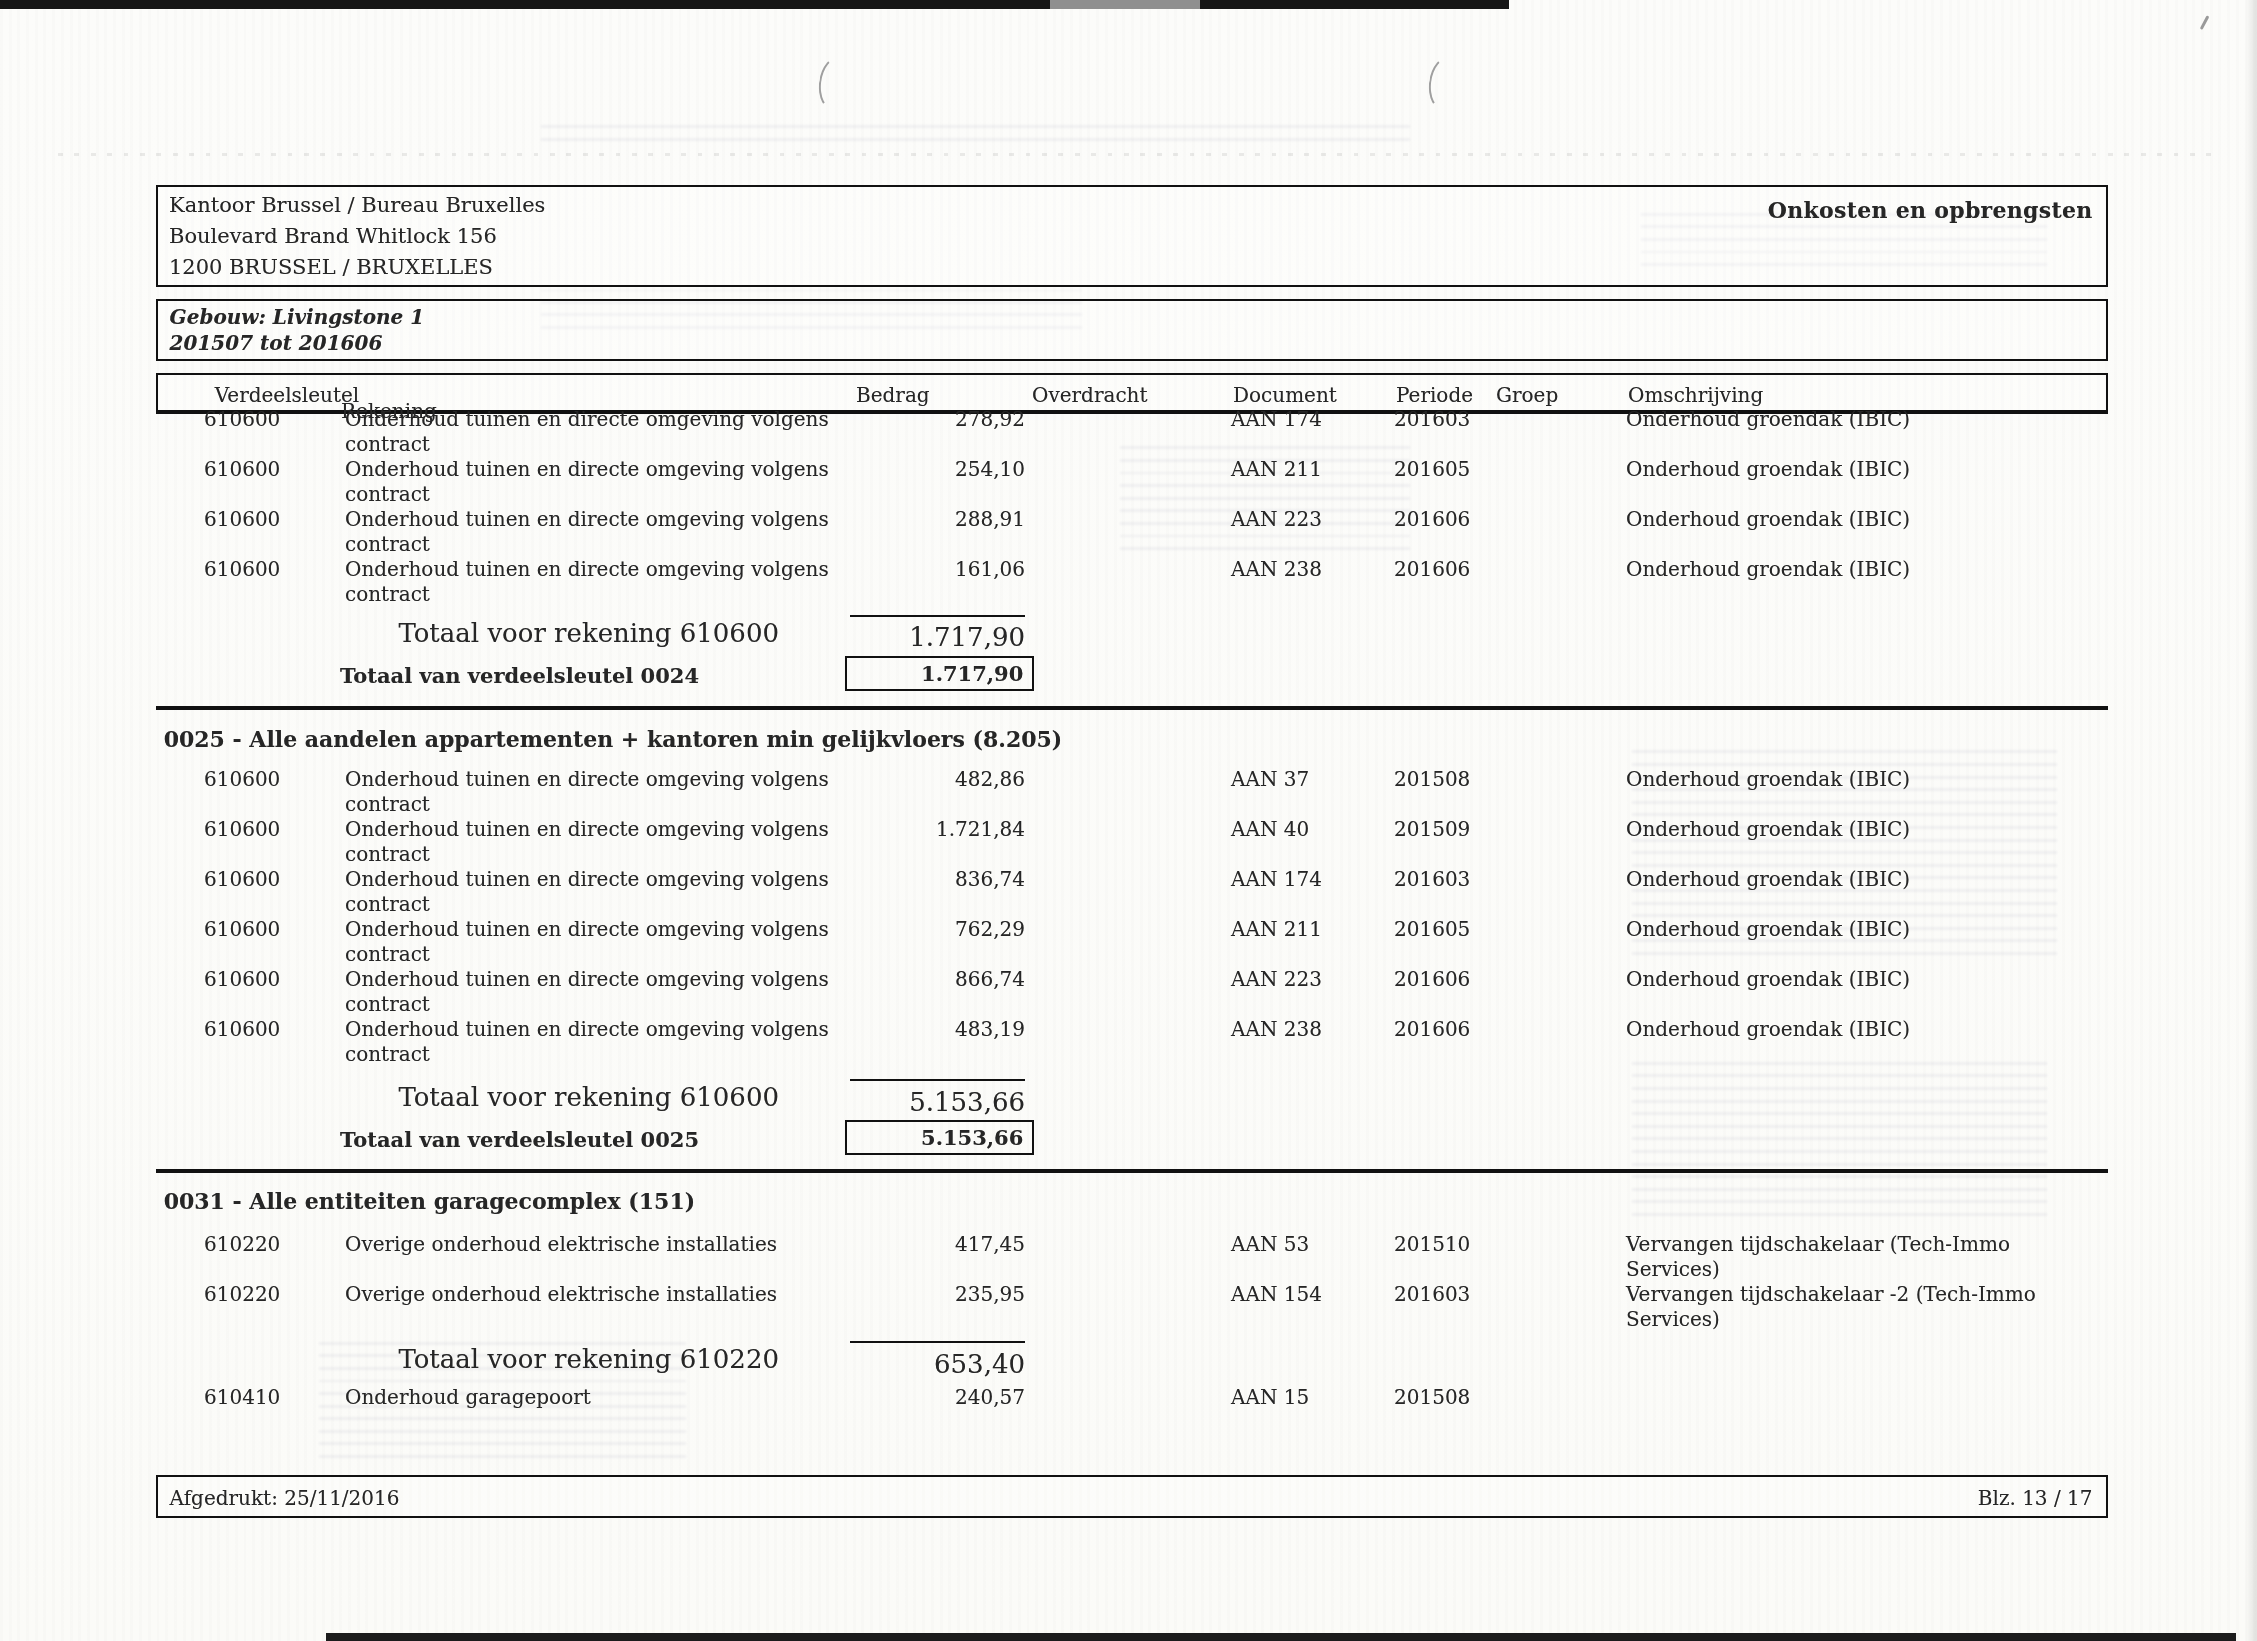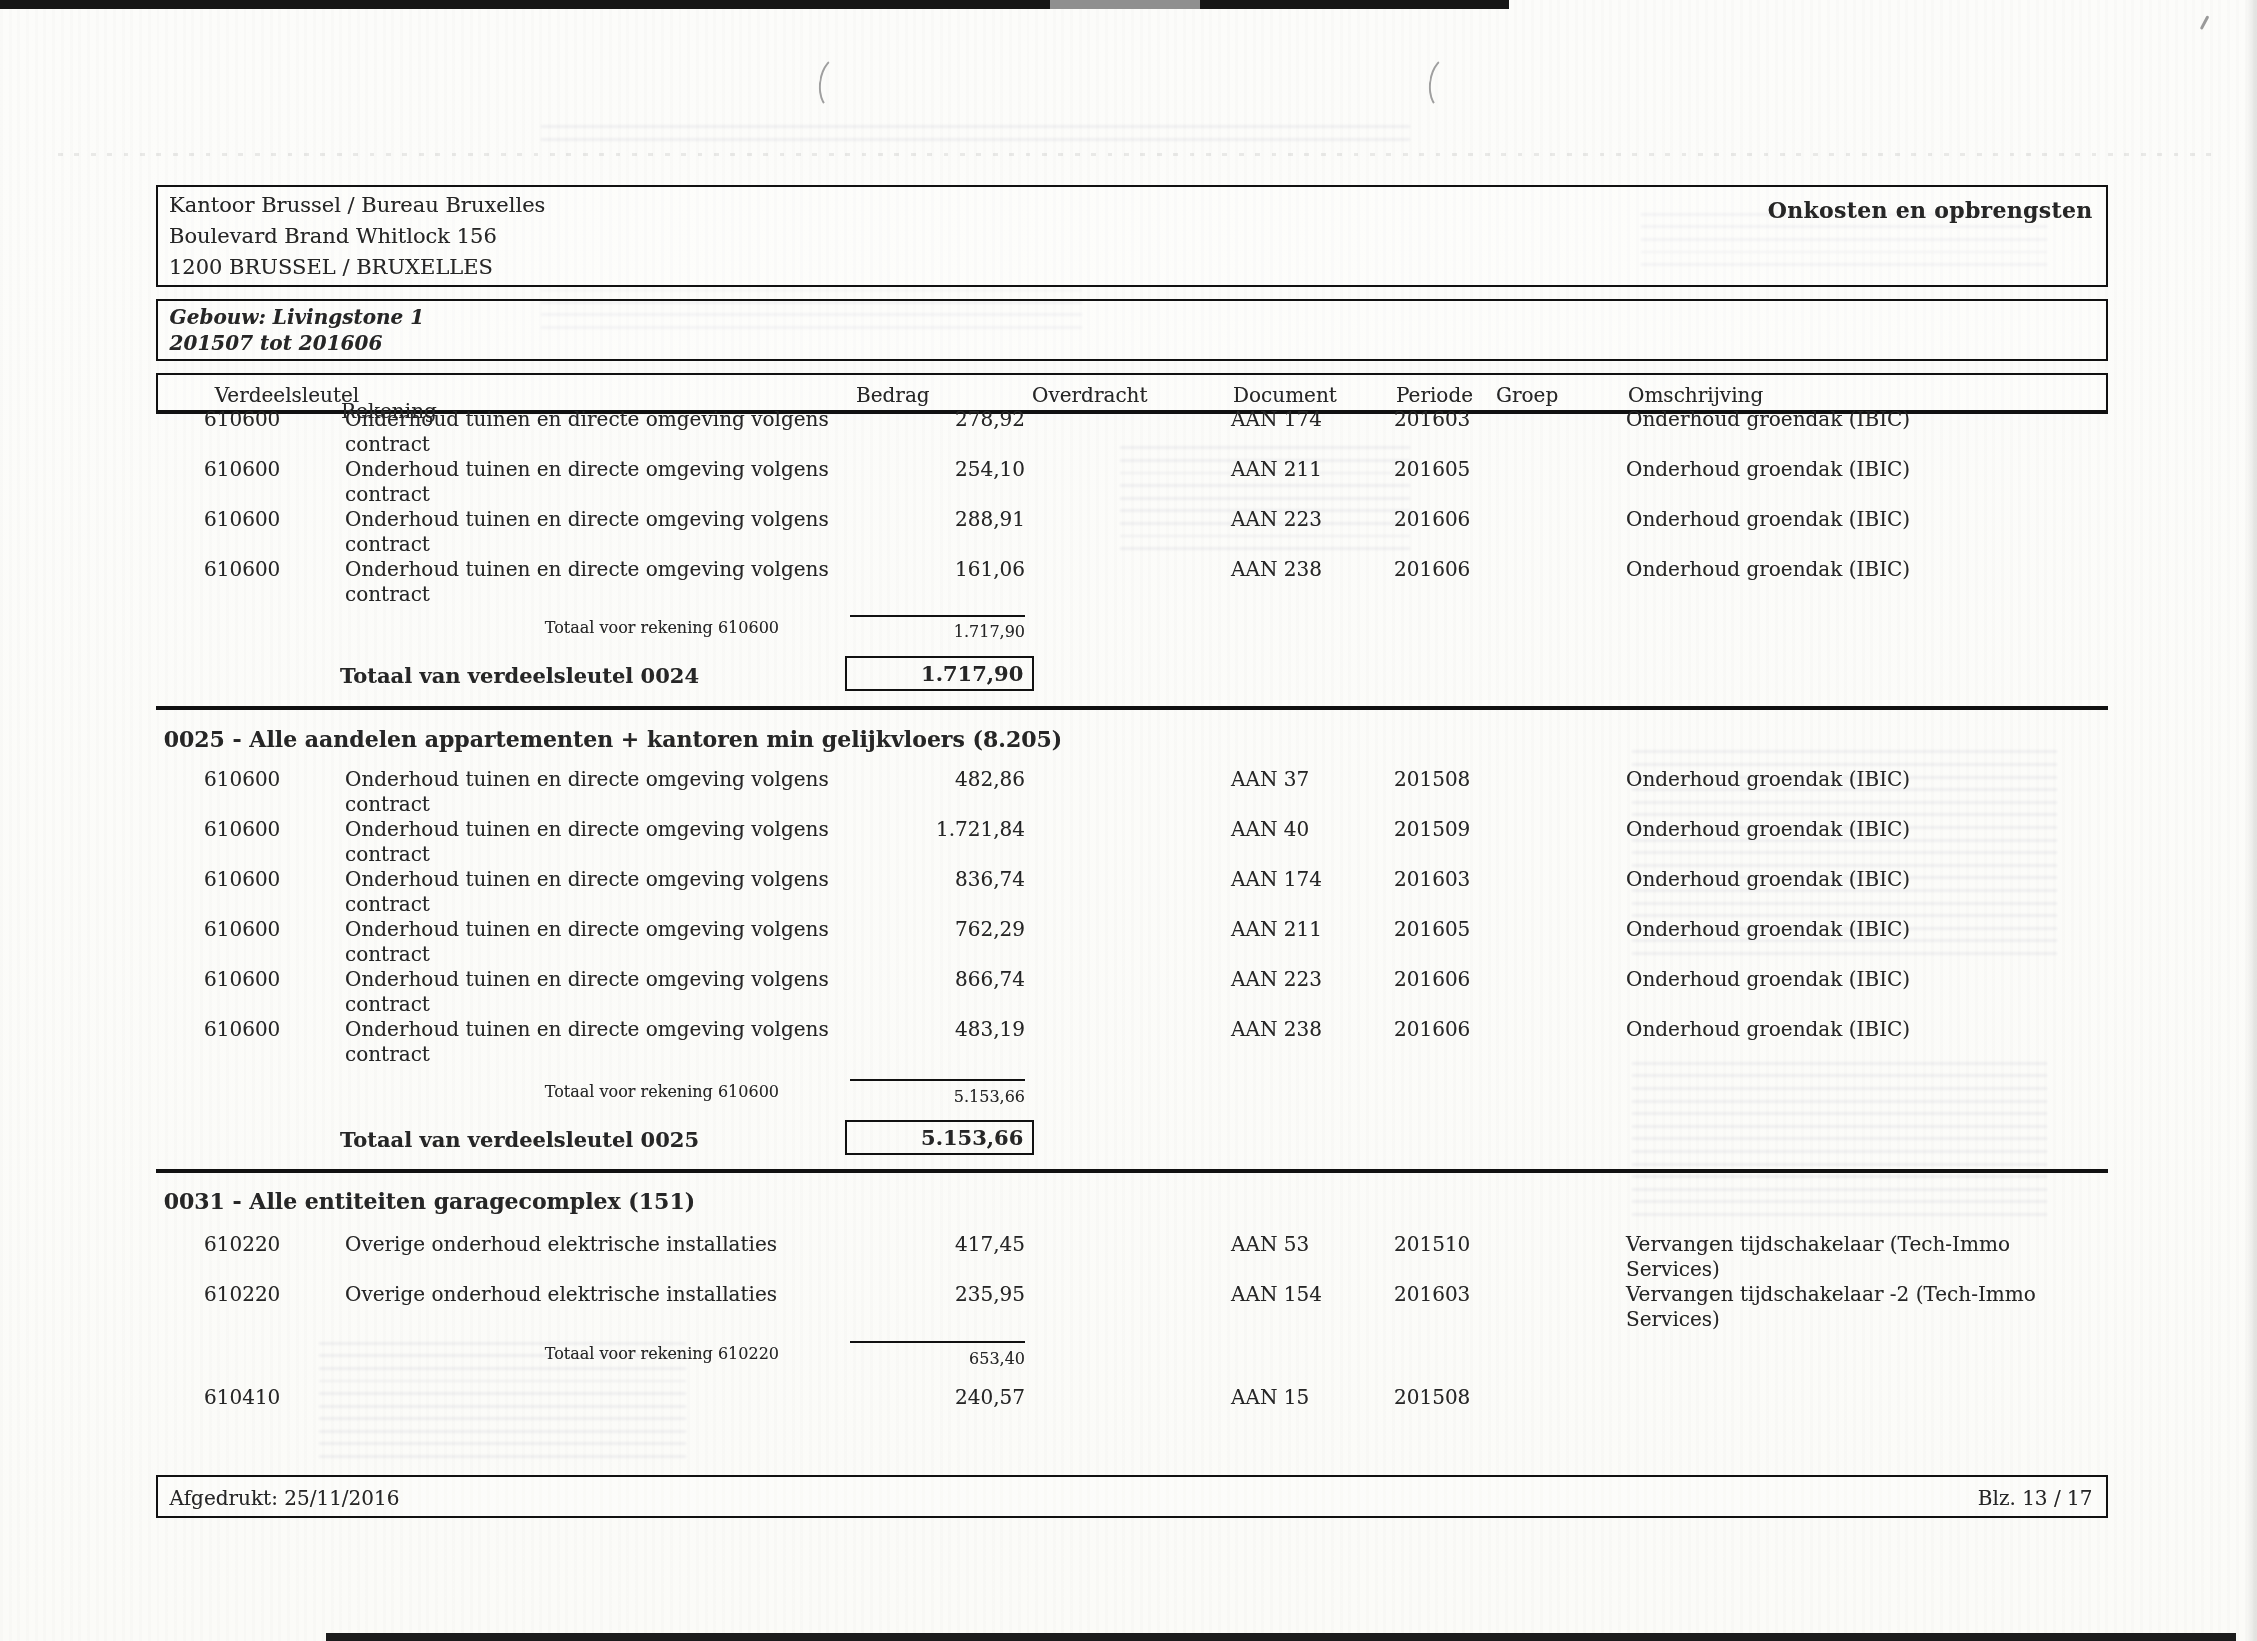--- a/index.html
+++ b/index.html
@@ -44,21 +44,21 @@
 
   .tbl{position:absolute;left:156px;top:406px;width:1952px;}
   .row{position:relative;height:50px;font-size:20px;}
   .c-acct{position:absolute;left:48px;top:1px;width:145px;}
   .c-desc{position:absolute;left:189px;top:1px;width:618px;line-height:25px;}
   .c-amt{position:absolute;left:628px;top:1px;width:241px;text-align:right;}
   .c-doc{position:absolute;left:1075px;top:1px;width:154px;}
   .c-per{position:absolute;left:1238px;top:1px;width:116px;}
   .c-oms{position:absolute;left:1470px;top:1px;width:468px;line-height:25px;}
 
-  .trow{position:relative;height:44px;font-size:16px;}
+  .trow{position:relative;height:44px;font-size:26px;}
   .t-label{position:absolute;left:189px;top:7.7px;width:434px;text-align:right;white-space:nowrap;}
   .t-line{position:absolute;left:694px;top:4.8px;width:175px;border-top:2.9px solid #111;}
   .t-amt{position:absolute;left:628px;top:12.6px;width:241px;text-align:right;}
 
   .krow{position:relative;height:39px;font-size:21px;}
   .k-label{position:absolute;left:184px;top:6.8px;font-weight:bold;white-space:nowrap;}
   .k-box{position:absolute;left:689px;top:0px;width:189px;height:35px;border:2.9px solid #111;box-sizing:border-box;
          display:flex;align-items:center;justify-content:flex-end;padding-right:8.7px;font-weight:bold;}
 
   .divider{height:3.9px;background:#111;margin-top:11.6px;}
@@ -324,20 +324,24 @@
       </div>
 
       <div class="trow" style="margin-top:5.8px;">
         <div class="t-label txt">Totaal voor rekening 610220</div>
         <div class="t-line"></div>
         <div class="t-amt txt">653,40</div>
       </div>
 
       <div class="row" style="margin-top:3.9px;">
         <div class="c-acct txt">610410</div>
+        <div class="c-desc txt">
+          <div>Onderhoud garagepoort</div>
+          <div></div>
+        </div>
         <div class="c-amt txt">240,57</div>
         <div class="c-doc txt">AAN 15</div>
         <div class="c-per txt">201508</div>
       </div>
     </div>
 
   </div>
 
   <div class="boxed footer-box">
     <div class="f-left txt">Afgedrukt: 25/11/2016</div>

